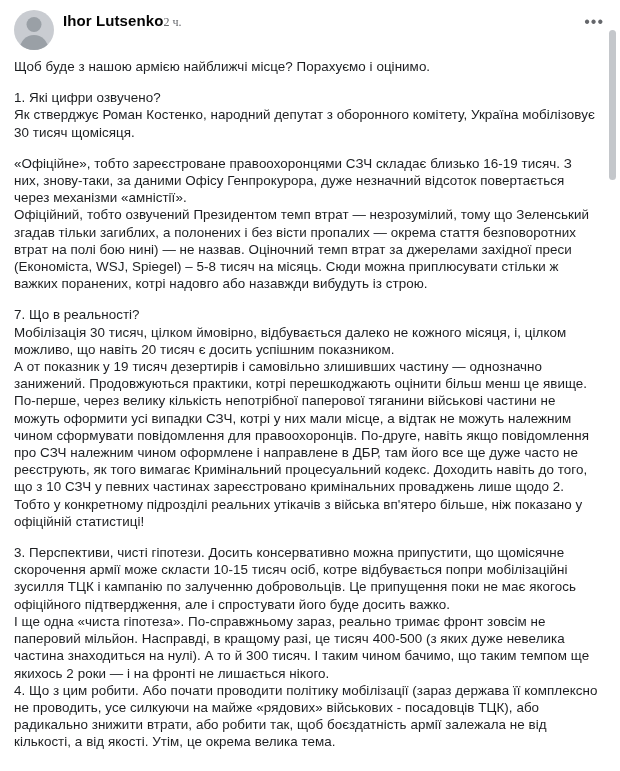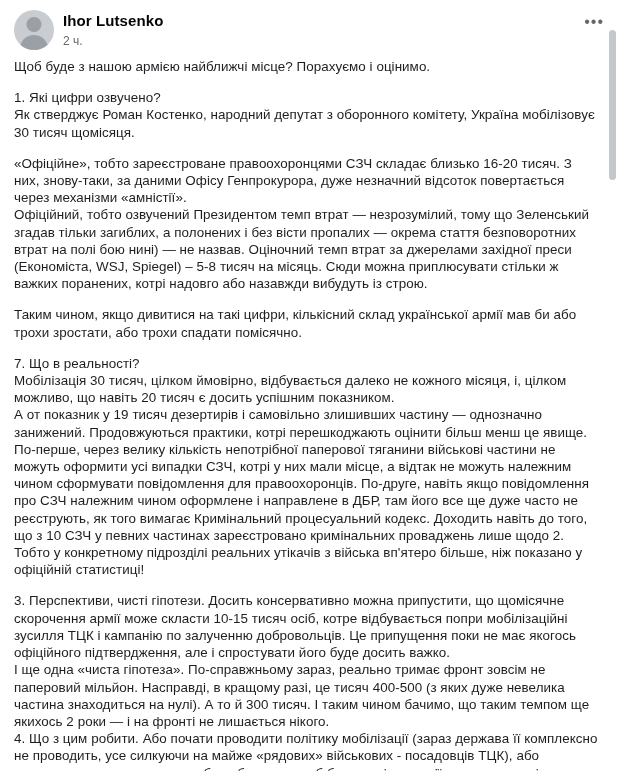--- a/index.html
+++ b/index.html
@@ -54,36 +54,36 @@
     left: 50%;
     top: 25px;
     width: 28px;
     height: 20px;
     border-radius: 14px 14px 0 0;
     background: #9aa0a6;
     transform: translateX(-50%);
   }
   .header-texts {
     display: flex;
-    flex-direction: column;
     justify-content: center;
     padding-top: 1px;
   }
   .author-name {
     font-size: 15px;
     font-weight: bold;
     color: #050505;
     line-height: 19px;
     letter-spacing: 0.1px;
   }
   .post-meta {
     font-size: 12px;
     color: #65676b;
     line-height: 16px;
     margin-top: 3px;
+    font-family: Liberation Serif, serif;
   }
   .more-button {
     position: absolute;
     right: 16px;
     top: 17px;
     color: #65676b;
     font-size: 16px;
     letter-spacing: 1px;
     line-height: 10px;
     cursor: pointer;
@@ -132,23 +132,22 @@
       <div class="author-name">Ihor Lutsenko</div>
       <div class="post-meta">2 ч.</div>
     </div>
     <div class="more-button">•••</div>
   </div>
 
   <div class="post-body">
     <p>Щоб буде з нашою армією найближчі місце? Порахуємо і оцінимо.</p>
     <p class="spaced">1. Які цифри озвучено?</p>
     <p>Як стверджує Роман Костенко, народний депутат з оборонного комітету, Україна мобілізовує 30 тисяч щомісяця.</p>
-    <p class="spaced">«Офіційне», тобто зареєстроване правоохоронцями СЗЧ складає близько 16-20 тисяч. З них, знову-таки, за даними Офісу Генпрокурора, дуже незначний відсоток повертається через механізми «амністії».</p>
+    <p class="spaced">«Офіційне», тобто зареєстроване правоохоронцями СЗЧ складає близько 16-19 тисяч. З них, знову-таки, за даними Офісу Генпрокурора, дуже незначний відсоток повертається через механізми «амністії».</p>
     <p>Офіційний, тобто озвучений Президентом темп втрат — незрозумілий, тому що Зеленський згадав тільки загиблих, а полонених і без вісти пропалих — окрема стаття безповоротних втрат на полі бою нині) — не назвав. Оціночний темп втрат за джерелами західної преси (Економіста, WSJ, Spiegel) – 5-8 тисяч на місяць. Сюди можна приплюсувати стільки ж важких поранених, котрі надовго або назавжди вибудуть із строю.</p>
-    <p class="spaced">Таким чином, якщо дивитися на такі цифри, кількісний склад української армії мав би або трохи зростати, або трохи спадати помісячно.</p>
     <p class="spaced">7. Що в реальності?</p>
     <p>Мобілізація 30 тисяч, цілком ймовірно, відбувається далеко не кожного місяця, і, цілком можливо, що навіть 20 тисяч є досить успішним показником.</p>
     <p>А от показник у 19 тисяч дезертирів і самовільно злишивших частину — однозначно занижений. Продовжуються практики, котрі перешкоджають оцінити більш менш це явище. По-перше, через велику кількість непотрібної паперової тяганини військові частини не можуть оформити усі випадки СЗЧ, котрі у них мали місце, а відтак не можуть належним чином сформувати повідомлення для правоохоронців. По-друге, навіть якщо повідомлення про СЗЧ належним чином оформлене і направлене в ДБР, там його все ще дуже часто не реєструють, як того вимагає Кримінальний процесуальний кодекс. Доходить навіть до того, що з 10 СЗЧ у певних частинах зареєстровано кримінальних проваджень лише щодо 2. Тобто у конкретному підрозділі реальних утікачів з війська вп'ятеро більше, ніж показано у офіційній статистиці!</p>
     <p class="spaced">3. Перспективи, чисті гіпотези. Досить консервативно можна припустити, що щомісячне скорочення армії може скласти 10-15 тисяч осіб, котре відбувається попри мобілізаційні зусилля ТЦК і кампанію по залученню добровольців. Це припущення поки не має якогось офіційного підтвердження, але і спростувати його буде досить важко.</p>
     <p>І ще одна «чиста гіпотеза». По-справжньому зараз, реально тримає фронт зовсім не паперовий мільйон. Насправді, в кращому разі, це тисяч 400-500 (з яких дуже невелика частина знаходиться на нулі). А то й 300 тисяч. І таким чином бачимо, що таким темпом ще якихось 2 роки — і на фронті не лишається нікого.</p>
     <p>4. Що з цим робити. Або почати проводити політику мобілізації (зараз держава її комплексно не проводить, усе силкуючи на майже «рядових» військових - посадовців ТЦК), або радикально знижити втрати, або робити так, щоб боєздатність армії залежала не від кількості, а від якості. Утім, це окрема велика тема.</p>
 
   </div>
 
   <div class="scrollbar-track">

